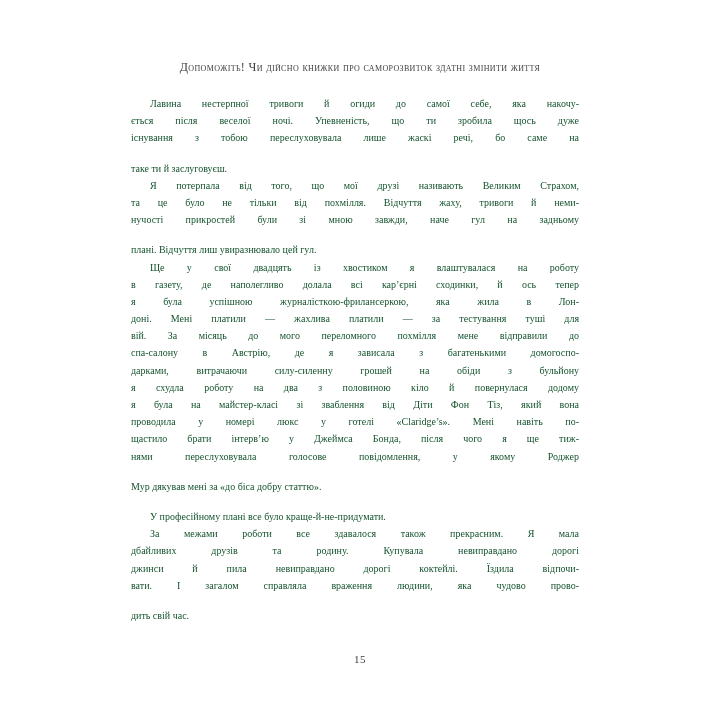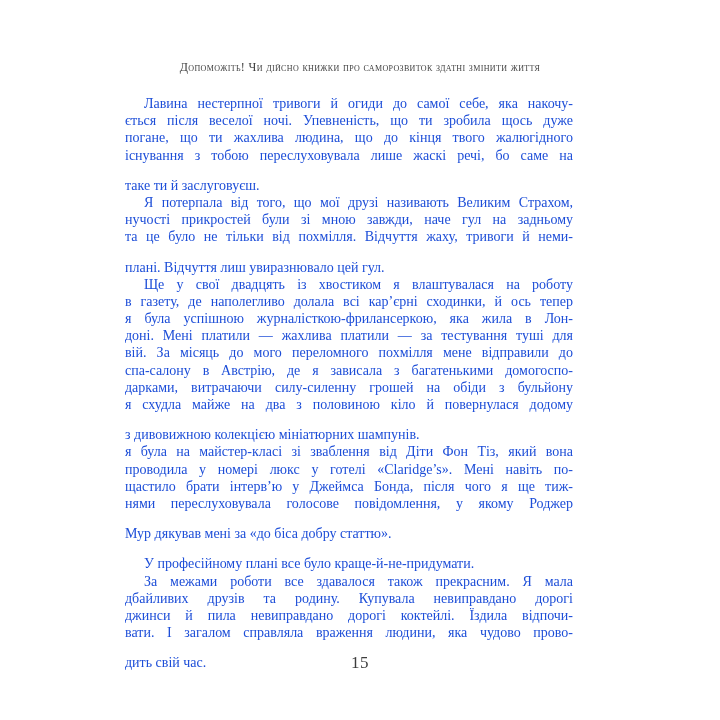--- a/index.html
+++ b/index.html
@@ -21,27 +21,27 @@
     right: 0;
     text-align: center;
     font-family: "Liberation Serif", serif;
     font-variant: small-caps;
     font-size: 12px;
     letter-spacing: 0.35px;
     color: #3d3d3d;
   }
   .text-block {
     position: absolute;
-    left: 125px;
+    left: 131px;
     top: 95px;
     width: 448px;
     font-family: "Liberation Serif", serif;
-    font-size: 14px;
+    font-size: 10px;
     line-height: 17.2px;
-    color: #1d4ed8;
+    color: #14532d;
   }
   .bline {
     text-align: justify;
     text-align-last: justify;
     height: 17.2px;
     overflow: visible;
   }
   .bline.pfirst {
     text-indent: 19px;
   }
@@ -50,50 +50,48 @@
     text-align-last: left;
     margin-top: 13px;
   }
   .page-number {
     position: absolute;
     top: 653px;
     left: 0;
     right: 0;
     text-align: center;
     font-family: "Liberation Serif", serif;
-    font-size: 17px;
+    font-size: 11px;
     letter-spacing: 0.5px;
     color: #3d3d3d;
   }
 </style>
 </head>
 <body>
 
 <div class="page">
   <div class="running-header">Допоможіть! Чи дійсно книжки про саморозвиток здатні змінити життя</div>
 
   <div class="text-block">
       <div class="bline pfirst">Лавина нестерпної тривоги й огиди до самої себе, яка накочу-</div>
       <div class="bline">ється після веселої ночі. Упевненість, що ти зробила щось дуже</div>
-      <div class="bline">погане, що ти жахлива людина, що до кінця твого жалюгідного</div>
       <div class="bline">існування з тобою переслуховувала лише жаскі речі, бо саме на</div>
       <div class="bline plast">таке ти й заслуговуєш.</div>
       <div class="bline pfirst">Я потерпала від того, що мої друзі називають Великим Страхом,</div>
+      <div class="bline">та це було не тільки від похмілля. Відчуття жаху, тривоги й неми-</div>
       <div class="bline">нучості прикростей були зі мною завжди, наче гул на задньому</div>
-      <div class="bline">та це було не тільки від похмілля. Відчуття жаху, тривоги й неми-</div>
       <div class="bline plast">плані. Відчуття лиш увиразнювало цей гул.</div>
       <div class="bline pfirst">Ще у свої двадцять із хвостиком я влаштувалася на роботу</div>
       <div class="bline">в газету, де наполегливо долала всі кар’єрні сходинки, й ось тепер</div>
       <div class="bline">я була успішною журналісткою-фрилансеркою, яка жила в Лон-</div>
       <div class="bline">доні. Мені платили — жахлива платили — за тестування туші для</div>
       <div class="bline">вій. За місяць до мого переломного похмілля мене відправили до</div>
       <div class="bline">спа-салону в Австрію, де я зависала з багатенькими домогоспо-</div>
       <div class="bline">дарками, витрачаючи силу-силенну грошей на обіди з бульйону</div>
-      <div class="bline">я схудла майже на два з половиною кіло й повернулася додому</div>
-      <div class="bline plast">з дивовижною колекцією мініатюрних шампунів.</div>
+      <div class="bline">я схудла роботу на два з половиною кіло й повернулася додому</div>
       <div class="bline">я була на майстер-класі зі зваблення від Діти Фон Тіз, який вона</div>
       <div class="bline">проводила у номері люкс у готелі «Claridge’s». Мені навіть по-</div>
       <div class="bline">щастило брати інтерв’ю у Джеймса Бонда, після чого я ще тиж-</div>
       <div class="bline">нями переслуховувала голосове повідомлення, у якому Роджер</div>
       <div class="bline plast">Мур дякував мені за «до біса добру статтю».</div>
       <div class="bline pfirst plast">У професійному плані все було краще-й-не-придумати.</div>
       <div class="bline pfirst">За межами роботи все здавалося також прекрасним. Я мала</div>
       <div class="bline">дбайливих друзів та родину. Купувала невиправдано дорогі</div>
       <div class="bline">джинси й пила невиправдано дорогі коктейлі. Їздила відпочи-</div>
       <div class="bline">вати. І загалом справляла враження людини, яка чудово прово-</div>

